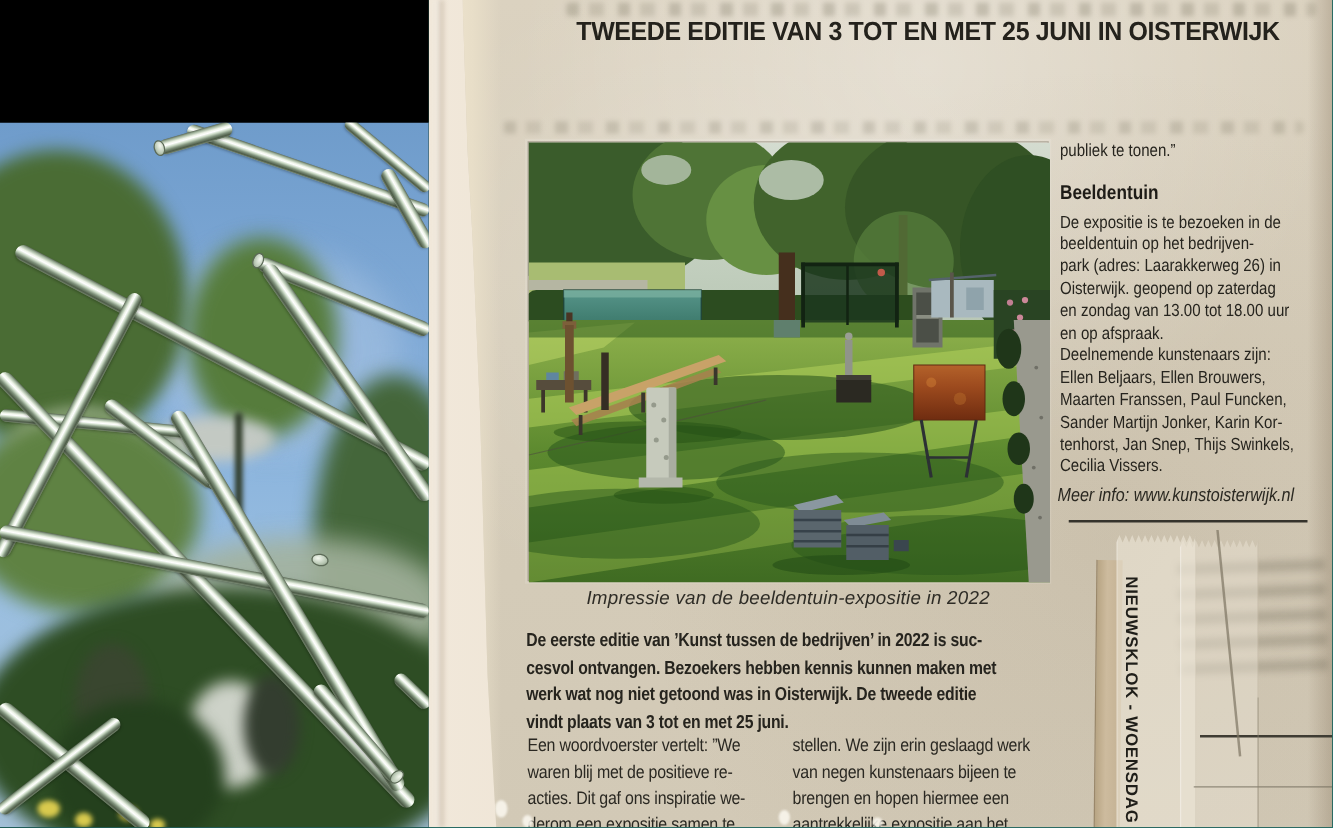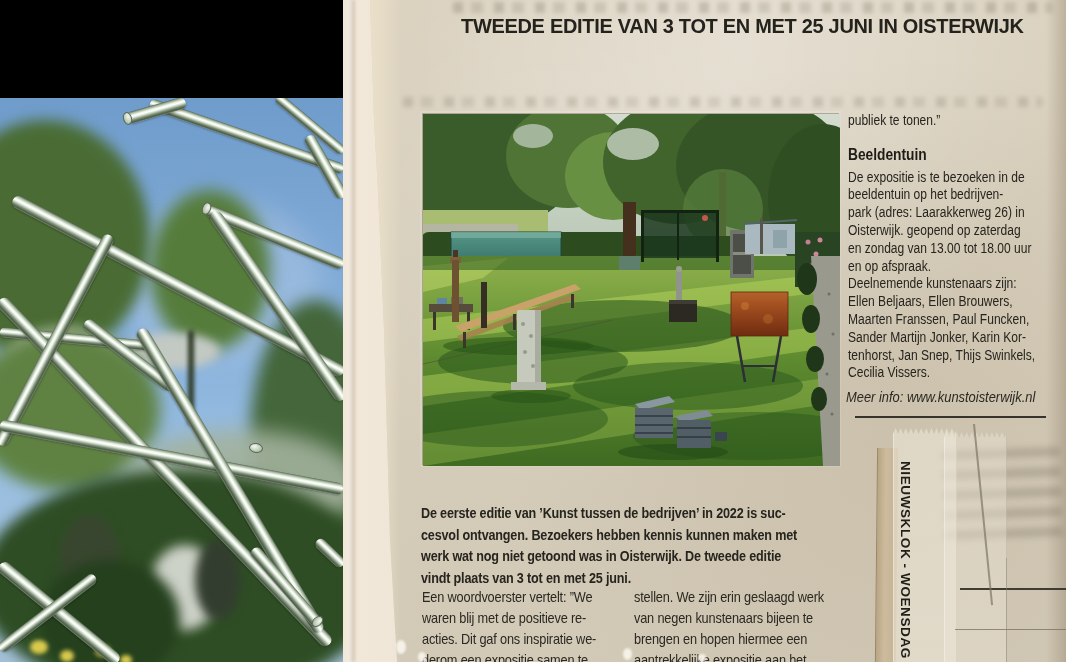--- a/index.html
+++ b/index.html
@@ -310,20 +310,21 @@
             <line x1="212" y1="319" x2="250" y2="319" stroke="#37424a" stroke-width="2"></line>
             <polygon points="252,302 284,296 290,302 258,308" fill="#7f8c95"></polygon>
             <rect x="254" y="306" width="34" height="28" fill="#525e66"></rect>
             <line x1="254" y1="314" x2="288" y2="314" stroke="#353f46" stroke-width="2"></line>
             <line x1="254" y1="323" x2="288" y2="323" stroke="#353f46" stroke-width="2"></line>
             <rect x="292" y="318" width="12" height="9" fill="#3a464e"></rect>
           </g>
         </svg>
       </div>
 
+      <div class="caption">Impressie van de beeldentuin-expositie in 2022</div>
       <div class="lead">De eerste editie van ’Kunst tussen de bedrijven’ in 2022  is suc-<br>cesvol ontvangen. Bezoekers hebben kennis kunnen maken met<br>werk wat nog niet getoond was in Oisterwijk. De tweede editie<br>vindt plaats van 3 tot en met 25 juni.</div>
       <div class="bodycol colL">Een woordvoerster vertelt: ”We<br>waren blij met de positieve re-<br>acties. Dit gaf ons inspiratie we-<br>derom een expositie samen te</div>
       <div class="bodycol colR">stellen. We zijn erin geslaagd werk<br>van negen kunstenaars bijeen te<br>brengen en hopen hiermee een<br>aantrekkelijke expositie  aan het</div>
 
       <div class="sidebar">
         <div class="intro">publiek te tonen.”</div>
         <div class="shead">Beeldentuin</div>
         <div>De expositie is te bezoeken in de<br>beeldentuin op het bedrijven-<br>park (adres: Laarakkerweg 26) in<br>Oisterwijk. geopend op zaterdag<br>en zondag van 13.00 tot 18.00 uur<br>en op afspraak.<br>Deelnemende kunstenaars zijn:<br>Ellen Beljaars, Ellen Brouwers,<br>Maarten Franssen, Paul Funcken,<br>Sander Martijn Jonker, Karin Kor-<br>tenhorst, Jan Snep, Thijs Swinkels,<br>Cecilia Vissers.</div>
       </div>
       <div class="meerinfo">Meer info: www.kunstoisterwijk.nl</div>

